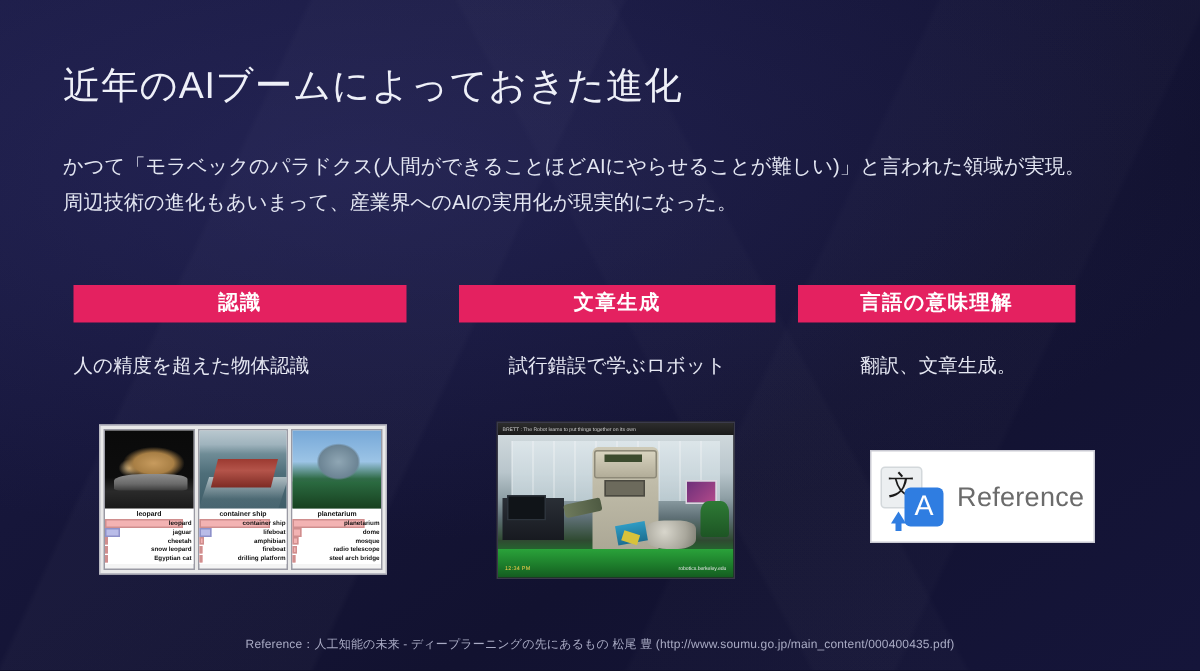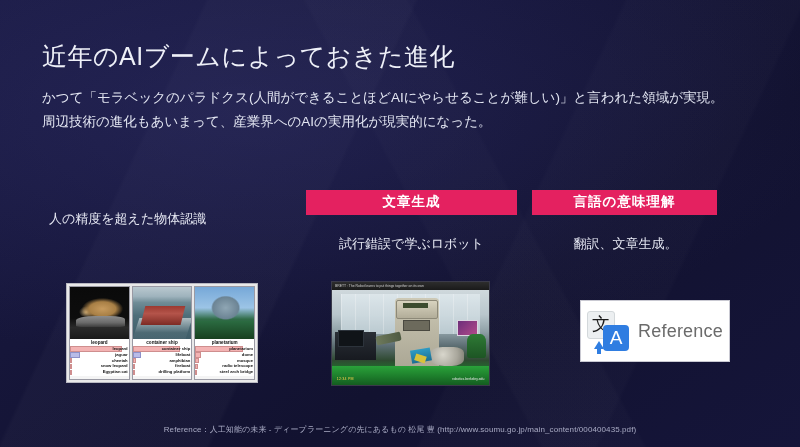--- a/index.html
+++ b/index.html
@@ -69,21 +69,21 @@
     font-size: 25px;
     font-weight: 400;
     letter-spacing: 0.5px;
     color: #eef0f8;
     white-space: nowrap;
   }
 
   .lede {
     position: absolute;
     left: 42px;
-    top: 86px;
+    top: 99px;
     width: 740px;
     font-size: 13.5px;
     line-height: 24px;
     color: #e3e6f2;
     white-space: nowrap;
   }
   .lede .ln { display: block; }
 
   .cards {
     position: absolute;
@@ -405,20 +405,21 @@
     <div class="title">近年のAIブームによっておきた進化</div>
 
     <div class="lede">
       <span class="ln">かつて「モラベックのパラドクス(人間ができることほどAIにやらせることが難しい)」と言われた領域が実現。</span>
       <span class="ln">周辺技術の進化もあいまって、産業界へのAIの実用化が現実的になった。</span>
     </div>
 
     <div class="cards">
 
       <div class="card c1">
+        <div class="card-head">認識</div>
         <div class="card-cap">人の精度を超えた物体認識</div>
       </div>
 
       <div class="card c2">
         <div class="card-head">文章生成</div>
         <div class="card-cap">試行錯誤で学ぶロボット</div>
       </div>
 
       <div class="card c3">
         <div class="card-head">言語の意味理解</div>

